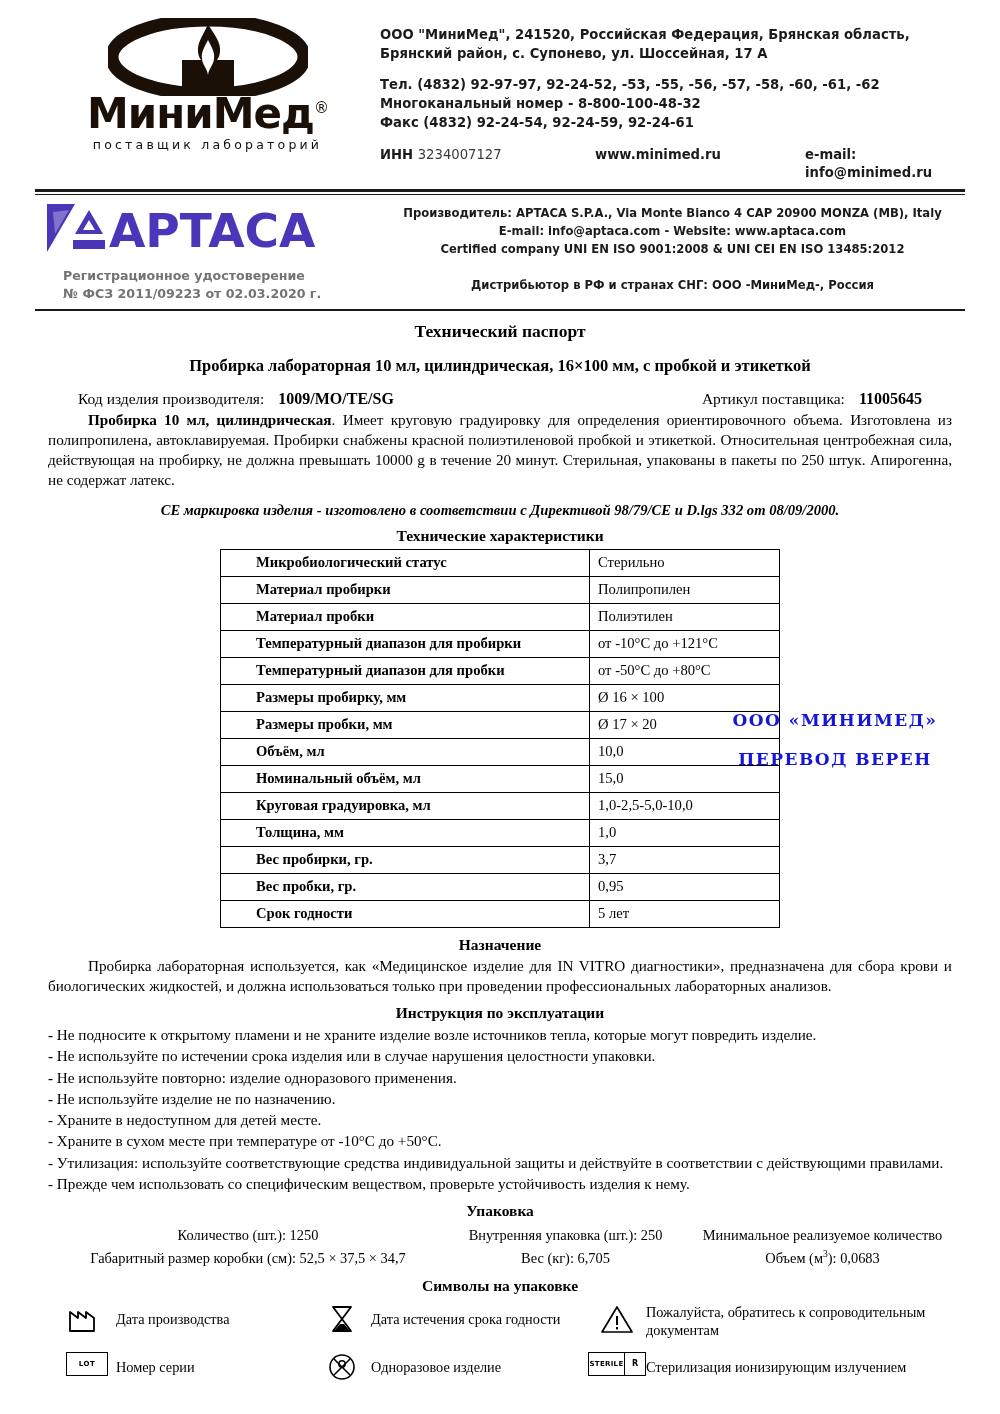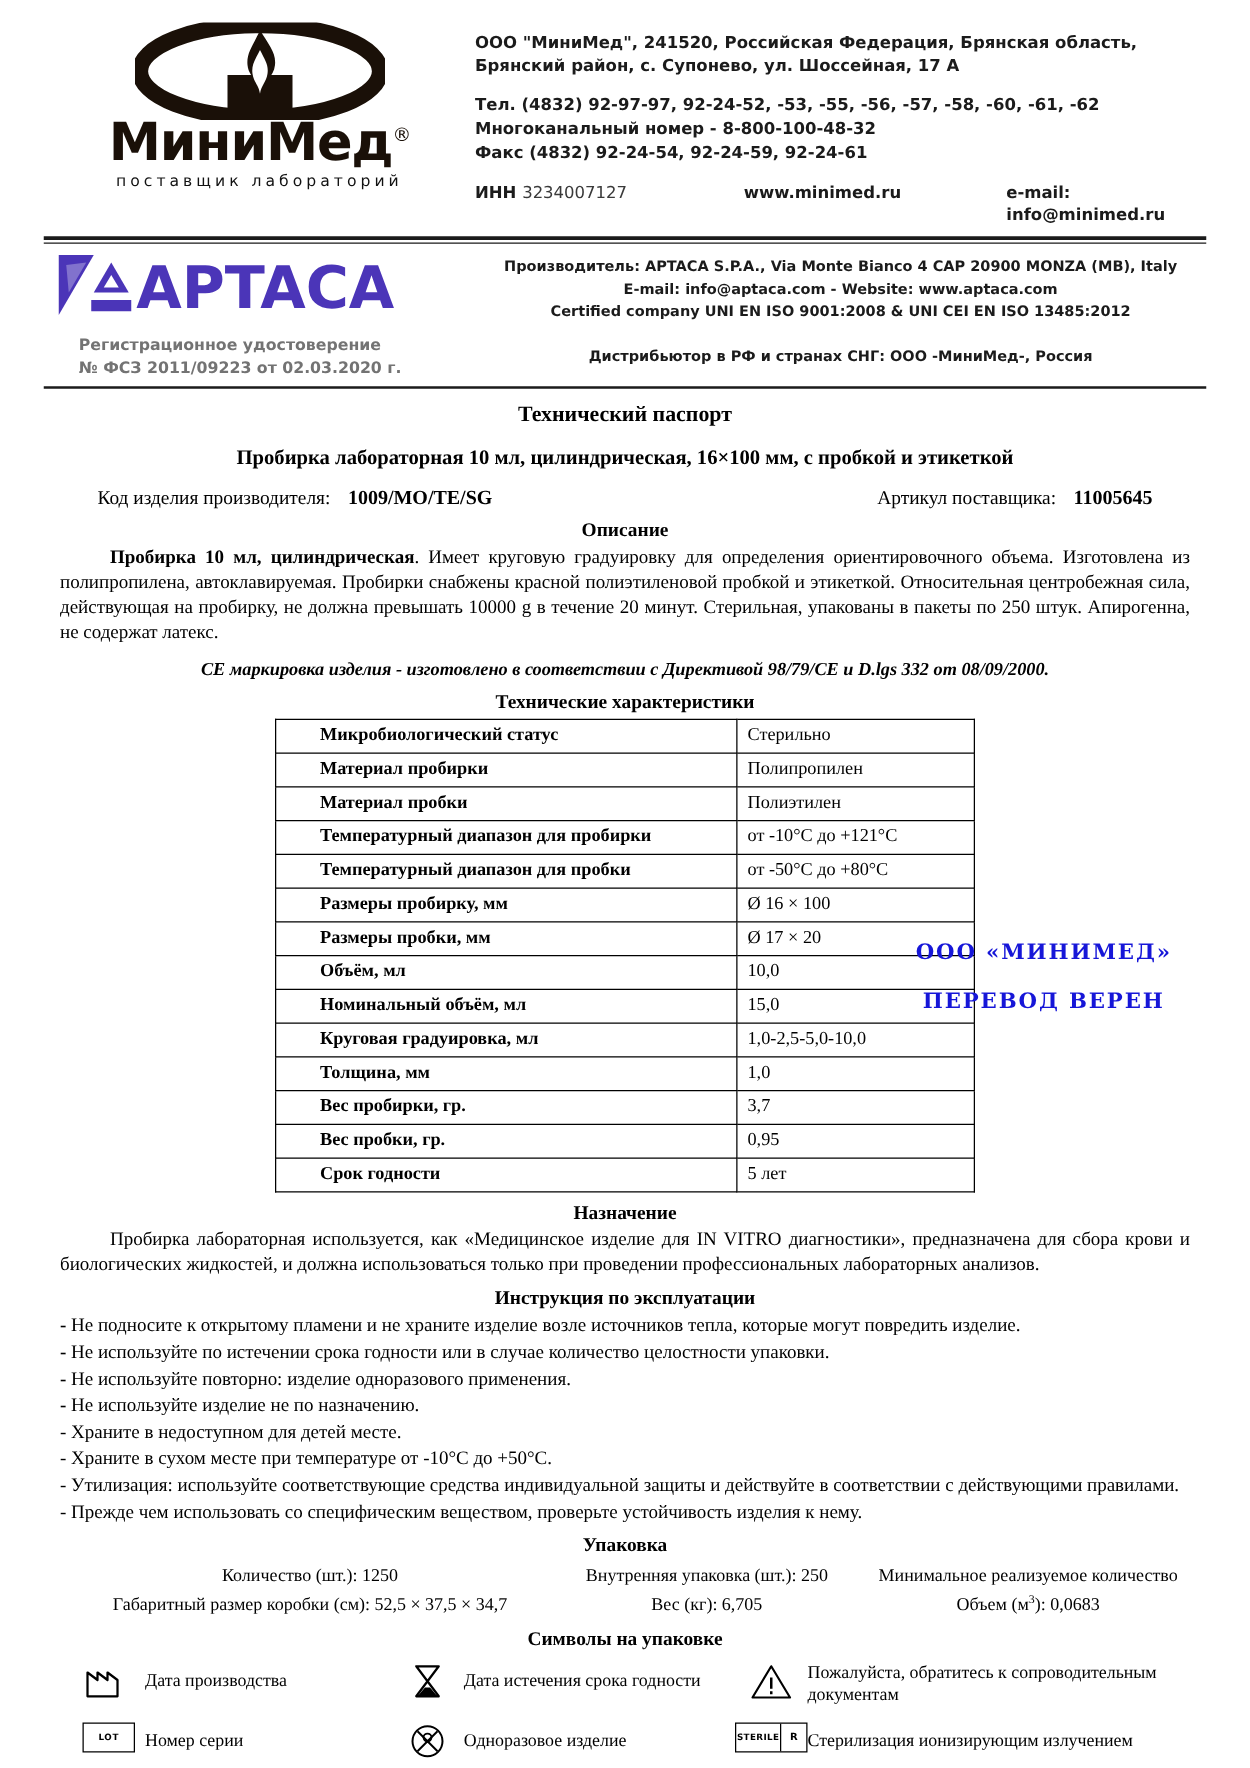--- a/index.html
+++ b/index.html
@@ -220,21 +220,21 @@
     font-weight: bold;
     width: 325px;
     padding-left: 35px;
   }
   table.specs td.v {
     font-weight: normal;
   }
   .stamp {
     position: absolute;
     right: -8px;
-    top: 168px;
+    top: 152px;
     width: 250px;
     text-align: center;
     color: #1616d8;
     font-family: "DejaVu Serif", serif;
     font-weight: bold;
     font-size: 17px;
     letter-spacing: 1.5px;
     line-height: 2.3;
     pointer-events: none;
   }
@@ -419,21 +419,20 @@
       <div class="code-cell">
         <span class="lbl">Код изделия производителя:</span>
         <span class="val">1009/MO/TE/SG</span>
       </div>
       <div class="code-cell">
         <span class="lbl">Артикул поставщика:</span>
         <span class="val">11005645</span>
       </div>
     </div>
 
-    <h3 class="section">Описание</h3>
     <p class="para"><b>Пробирка 10 мл, цилиндрическая</b><span>. Имеет круговую градуировку для определения ориентировочного объема. Изготовлена из полипропилена, автоклавируемая. Пробирки снабжены красной полиэтиленовой пробкой и этикеткой. Относительная центробежная сила, действующая на пробирку, не должна превышать 10000 g в течение 20 минут. Стерильная, упакованы в пакеты по 250 штук. Апирогенна, не содержат латекс.</span></p>
     <p class="ce-line">CE маркировка изделия - изготовлено в соответствии с Директивой 98/79/CE и D.lgs 332 от 08/09/2000.</p>
 
     <h3 class="section">Технические характеристики</h3>
 
     <div class="tbl-wrap">
       <table class="specs">
         <tbody>
             <tr>
               <td class="k">Микробиологический статус</td>
@@ -498,21 +497,21 @@
         <div>ПЕРЕВОД ВЕРЕН</div>
       </div>
     </div>
 
     <h3 class="section">Назначение</h3>
     <p class="para">Пробирка лабораторная используется, как «Медицинское изделие для IN VITRO диагностики», предназначена для сбора крови и биологических жидкостей, и должна использоваться только при проведении профессиональных лабораторных анализов.</p>
 
     <h3 class="section">Инструкция по эксплуатации</h3>
     <ul class="instr">
         <li class="strong-dash">Не подносите к открытому пламени и не храните изделие возле источников тепла, которые могут повредить изделие.</li>
-        <li class="strong-dash">Не используйте по истечении срока годности или в случае количество целостности упаковки.</li>
+        <li class="strong-dash">Не используйте по истечении срока изделия или в случае нарушения целостности упаковки.</li>
         <li class="strong-dash">Не используйте повторно: изделие одноразового применения.</li>
         <li class="strong-dash">Не используйте изделие не по назначению.</li>
         <li class="plain-dash">Храните в недоступном для детей месте.</li>
         <li class="plain-dash">Храните в сухом месте при температуре от -10°C до +50°C.</li>
         <li class="plain-dash">Утилизация: используйте соответствующие средства индивидуальной защиты и действуйте в соответствии с действующими правилами.</li>
         <li class="plain-dash">Прежде чем использовать со специфическим веществом, проверьте устойчивость изделия к нему.</li>
       </ul>
 
     <h3 class="section">Упаковка</h3>
     <div class="pack-grid">

